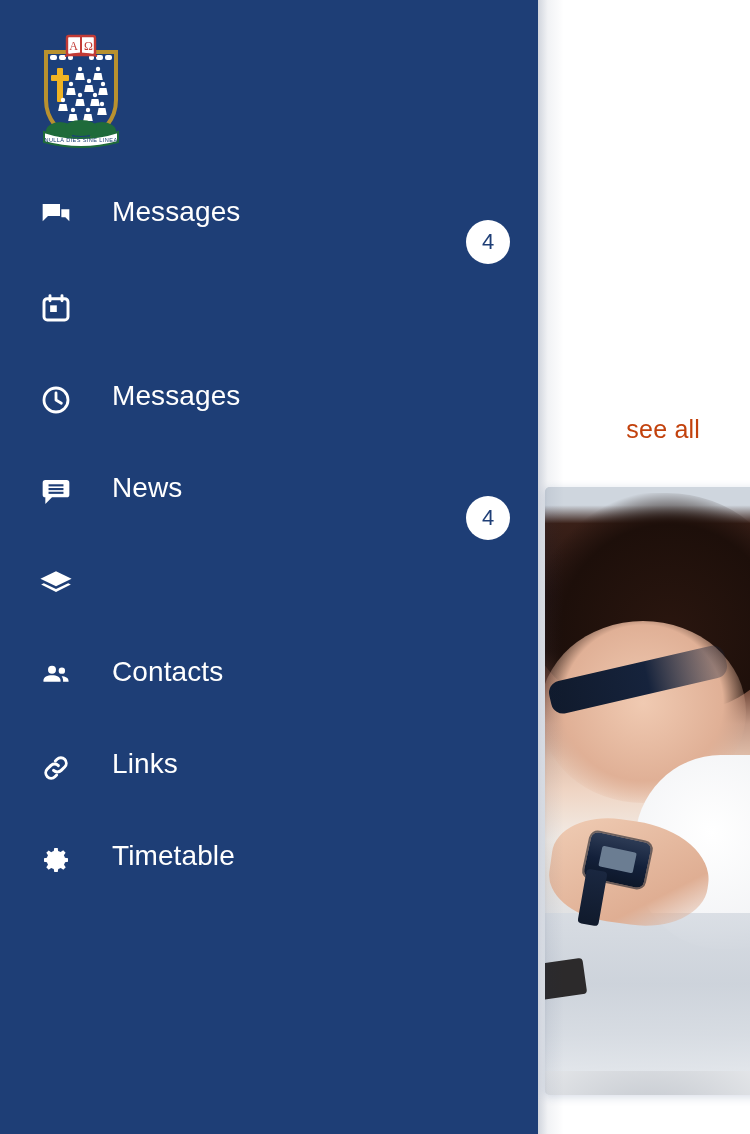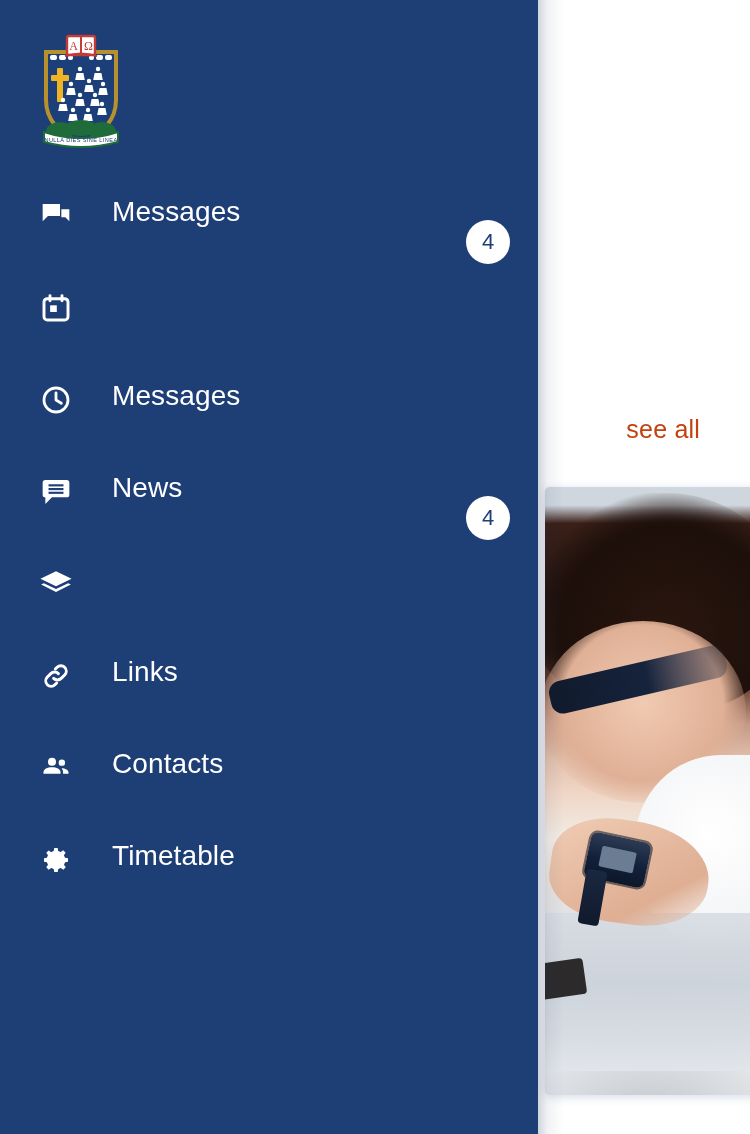--- a/index.html
+++ b/index.html
@@ -431,44 +431,44 @@
           <svg viewBox="0 0 24 24" width="34" height="34" fill="currentColor">
             <path d="M12 3 23 8.3 12 13.6 1 8.3z"></path>
             <path d="M12 15.6 3.4 11.4l-1.9.9L12 17.6l10.5-5.3-1.9-.9z"></path>
           </svg>
         </span>
 
       </div>
 
       <div class="nav-item">
         <span class="nav-icon">
-          <svg viewBox="0 0 24 24" width="32" height="32" fill="none" stroke="currentColor" stroke-width="2.2" stroke-linecap="round">
-            <path d="M10.2 13.8a4 4 0 0 0 5.7 0l2.6-2.6a4 4 0 1 0-5.7-5.7l-1.3 1.3"></path>
-            <path d="M13.8 10.2a4 4 0 0 0-5.7 0l-2.6 2.6a4 4 0 1 0 5.7 5.7l1.3-1.3"></path>
-          </svg>
-        </span>
-        <span class="nav-label">Links</span>
-
-      </div>
-
-      <div class="nav-item">
-        <span class="nav-icon">
           <svg viewBox="0 0 24 24" width="32" height="32" fill="currentColor">
             <circle cx="9" cy="7.4" r="3"></circle>
             <circle cx="16.4" cy="8" r="2.4"></circle>
             <path d="M2.6 15.4c0-2.6 2.9-4 6.4-4s6.4 1.4 6.4 4v.9H2.6z"></path>
             <path d="M16.2 12.2c2.7.1 5.2 1.2 5.2 3.3v.8h-4.1v-1c0-1.2-.4-2.2-1.1-3.1z"></path>
           </svg>
         </span>
         <span class="nav-label">Contacts</span>
 
       </div>
 
       <div class="nav-item">
         <span class="nav-icon">
+          <svg viewBox="0 0 24 24" width="32" height="32" fill="none" stroke="currentColor" stroke-width="2.2" stroke-linecap="round">
+            <path d="M10.2 13.8a4 4 0 0 0 5.7 0l2.6-2.6a4 4 0 1 0-5.7-5.7l-1.3 1.3"></path>
+            <path d="M13.8 10.2a4 4 0 0 0-5.7 0l-2.6 2.6a4 4 0 1 0 5.7 5.7l1.3-1.3"></path>
+          </svg>
+        </span>
+        <span class="nav-label">Links</span>
+
+      </div>
+
+      <div class="nav-item">
+        <span class="nav-icon">
           <svg viewBox="0 0 24 24" width="32" height="32" fill="currentColor">
             <path d="M12 8.2a3.8 3.8 0 1 0 0 7.6 3.8 3.8 0 0 0 0-7.6zm9 5.1v-2.6l-2.3-.4a6.9 6.9 0 0 0-.8-1.9l1.3-1.9-1.8-1.8-1.9 1.3a6.9 6.9 0 0 0-1.9-.8L13.3 3h-2.6l-.4 2.3a6.9 6.9 0 0 0-1.9.8L6.5 4.8 4.7 6.6 6 8.5a6.9 6.9 0 0 0-.8 1.9L3 10.7v2.6l2.2.4c.2.7.5 1.3.8 1.9l-1.3 1.9 1.8 1.8 1.9-1.3c.6.3 1.2.6 1.9.8l.4 2.2h2.6l.4-2.2c.7-.2 1.3-.5 1.9-.8l1.9 1.3 1.8-1.8-1.3-1.9c.3-.6.6-1.2.8-1.9z"></path>
           </svg>
         </span>
         <span class="nav-label">Timetable</span>
 
       </div>
 
     </div>
   </nav>

